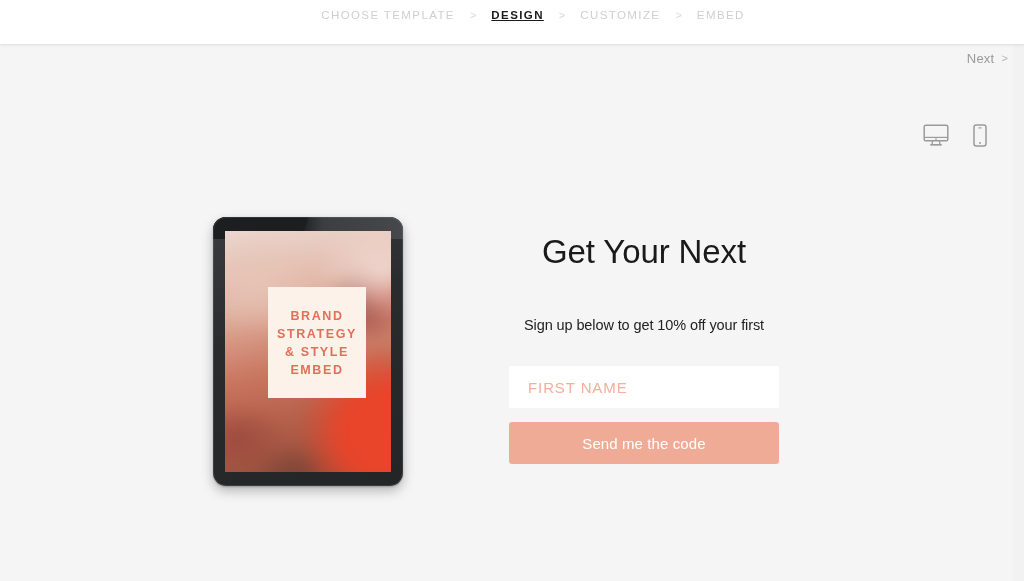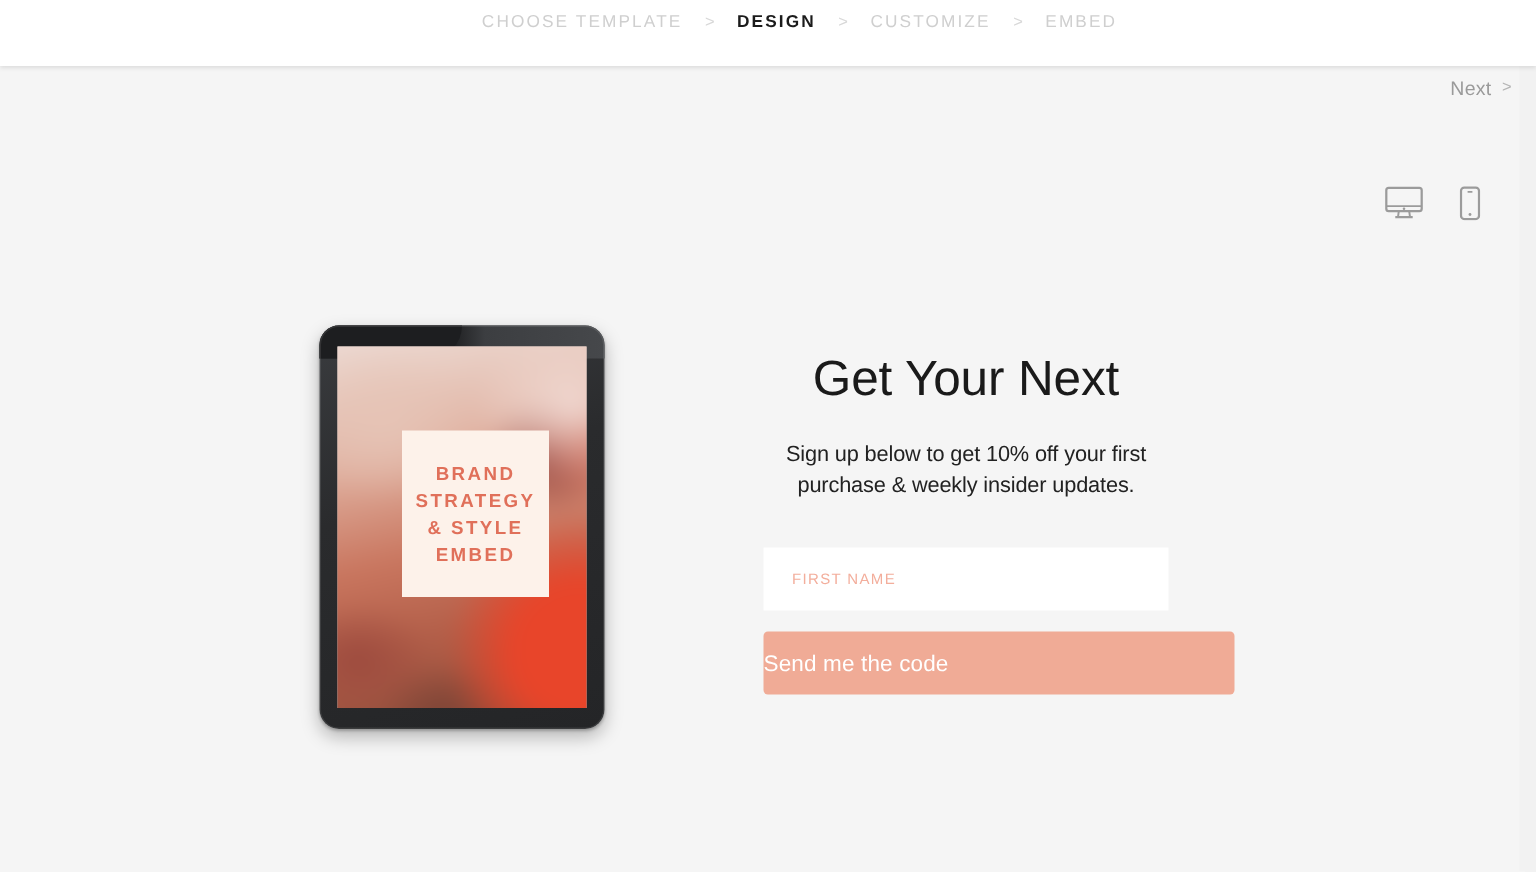--- a/index.html
+++ b/index.html
@@ -52,20 +52,21 @@
     letter-spacing: 1.4px;
     color: #cfcfcf;
     text-transform: uppercase;
     font-weight: 400;
     white-space: nowrap;
     padding: 0 2px;
   }
   .crumb.active {
     color: #1b1b1b;
     font-weight: 700;
+    text-decoration: underline;
   }
 
   .crumb-sep {
     font-size: 11px;
     color: #d8d8d8;
     padding: 0 13px;
     font-weight: 400;
     user-select: none;
   }
 
@@ -241,21 +242,21 @@
     font-size: 33px;
     line-height: 46px;
     color: #1a1a1a;
     text-align: center;
     font-weight: 400;
     letter-spacing: -0.1px;
     white-space: nowrap;
   }
 
   .subhead {
-    margin-top: 18px;
+    margin-top: 40px;
     font-size: 14.5px;
     line-height: 21px;
     color: #222222;
     text-align: center;
     letter-spacing: -0.1px;
   }
 
   .form { margin-top: 30px; }
 
   .field {
@@ -263,34 +264,35 @@
     height: 42px;
     background: #ffffff;
     border: none;
     display: flex;
     align-items: center;
     padding: 0 19px;
     margin-bottom: 14px;
     cursor: text;
   }
   .field-text {
-    font-size: 10px;
+    font-size: 15px;
     letter-spacing: 0.9px;
     color: #f3ae9c;
     text-transform: uppercase;
   }
 
   .cta {
-    width: 314px;
+    width: 270px;
     height: 42px;
     background: #f0ab96;
     border: none;
     border-radius: 3px;
     display: flex;
     align-items: center;
+    justify-content: center;
     cursor: pointer;
     margin-top: 0;
   }
   .cta-text {
     color: #ffffff;
     font-size: 15px;
     letter-spacing: 0.1px;
   }
 </style>
 </head>
@@ -363,21 +365,20 @@
       </div>
 
       <div class="col-right">
 
         <div class="headline">
           <div>Get Your Next</div>
         </div>
 
         <div class="subhead">
           <div>Sign up below to get 10% off your first</div>
-          <div>purchase &amp; weekly insider updates.</div>
         </div>
 
         <div class="form">
 
           <div class="field">
             <span class="field-text">FIRST NAME</span>
           </div>
 
 
           <div class="cta">

